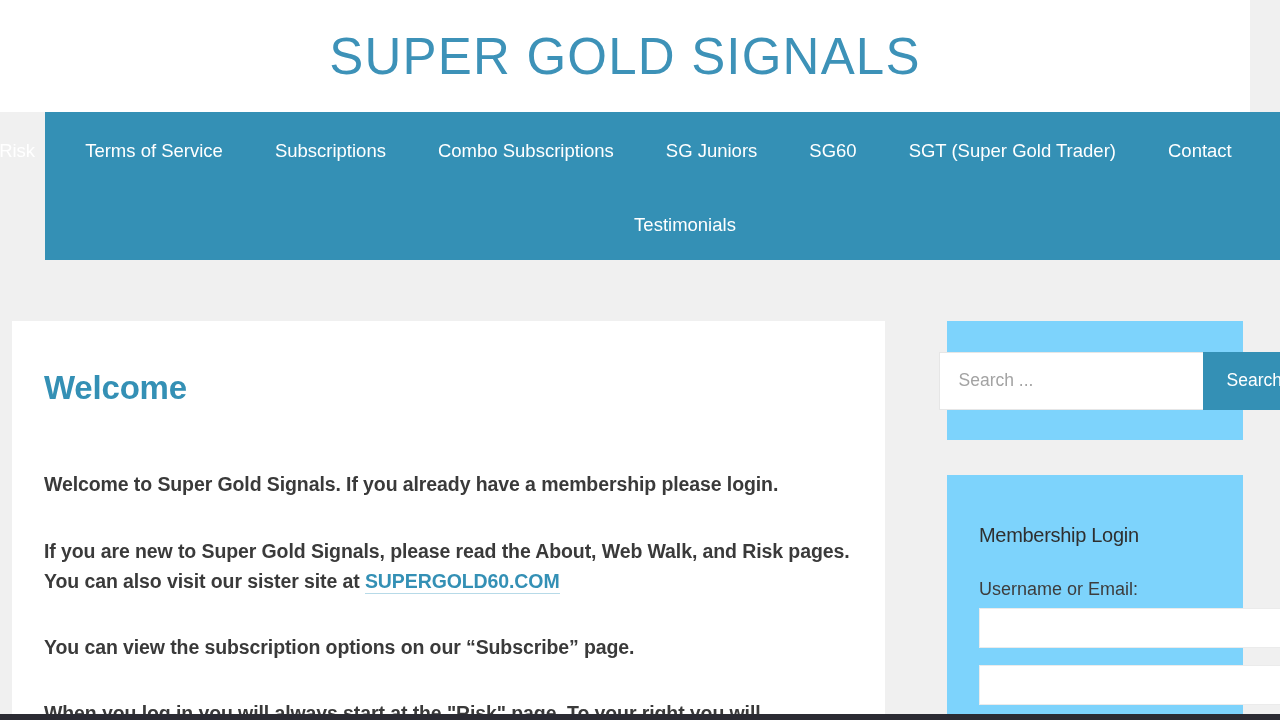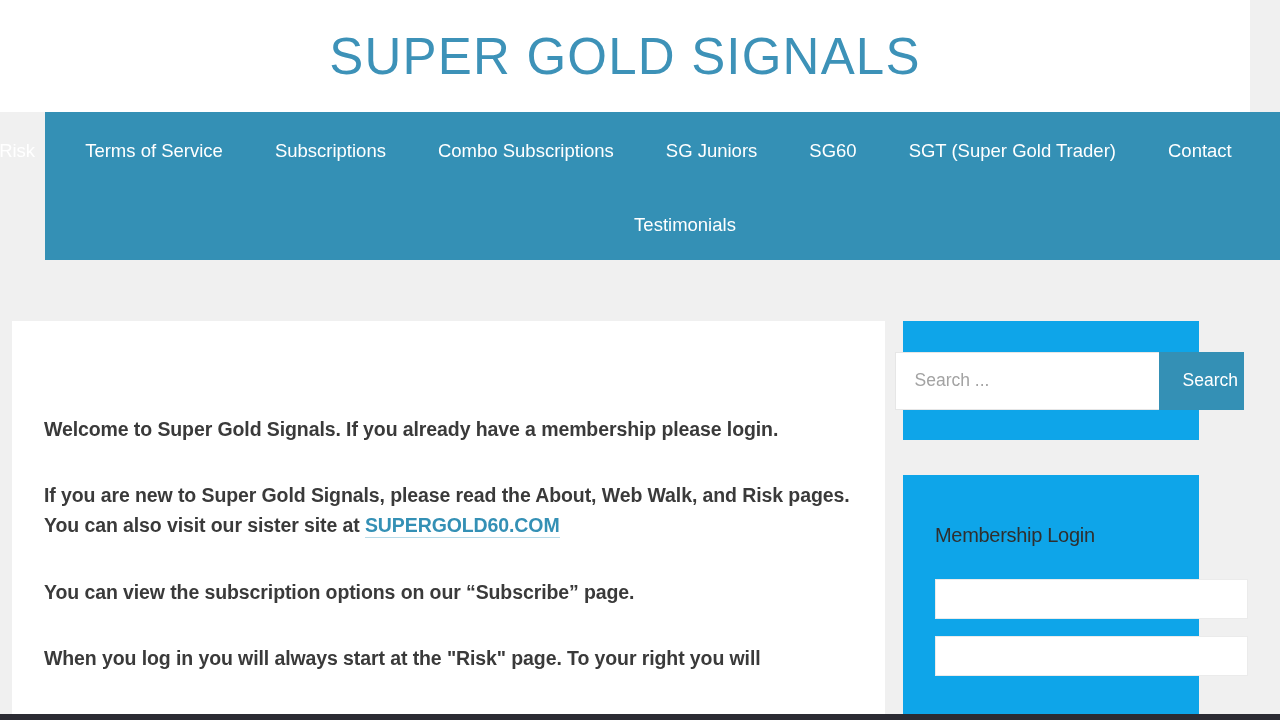--- a/index.html
+++ b/index.html
@@ -97,22 +97,23 @@
     padding-bottom: 1px;
   }
 
   
   .sidebar {
     position: absolute;
     left: 903px; top: 61px;
     width: 370px;
   }
   .widget {
-    background: #0ea5e9;
+    background: #7dd3fc;
     width: 296px;
+    margin-left: 44px;
   }
   .widget-search {
     height: 119px;
     display: flex; align-items: center; justify-content: center;
     margin-bottom: 35px;
   }
   .search-form {
     display: flex;
     width: 313px;
     height: 58px;
@@ -204,40 +205,42 @@
       <a class="nav-item">Portfolios</a>
     </div>
     <div class="nav-row nav-row-2">
       <a class="nav-item">Testimonials</a>
     </div>
   </nav>
 
   <div class="page-body">
 
     <article class="content-card">
+      <h2 class="content-title">Welcome</h2>
       <div class="content-body">
         <p>Welcome to Super Gold Signals.  If you already have a membership please login.</p>
         <p><span>If you are new to Super Gold Signals, please read the About, Web Walk, and Risk pages. You can also visit our sister site at </span><a class="inline-link">SUPERGOLD60.COM</a></p>
         <p>You can view the subscription options on our “Subscribe” page.</p>
         <p>When you log in you will always start at the "Risk" page. To your right you will</p>
       </div>
     </article>
 
     <aside class="sidebar">
 
       <section class="widget widget-search">
         <form class="search-form">
           <input class="search-input" type="text" placeholder="Search ..." style="">
           <button class="search-submit" type="button">Search</button>
         </form>
       </section>
 
       <section class="widget widget-login">
         <h3 class="widget-title">Membership Login</h3>
         <div class="field-block">
+          <label class="field-label">Username or Email:</label>
           <input class="field-input" type="text" style="">
         </div>
         <div class="field-block password">
           <input class="field-input" type="password" style="">
         </div>
       </section>
 
     </aside>
   </div>
 

